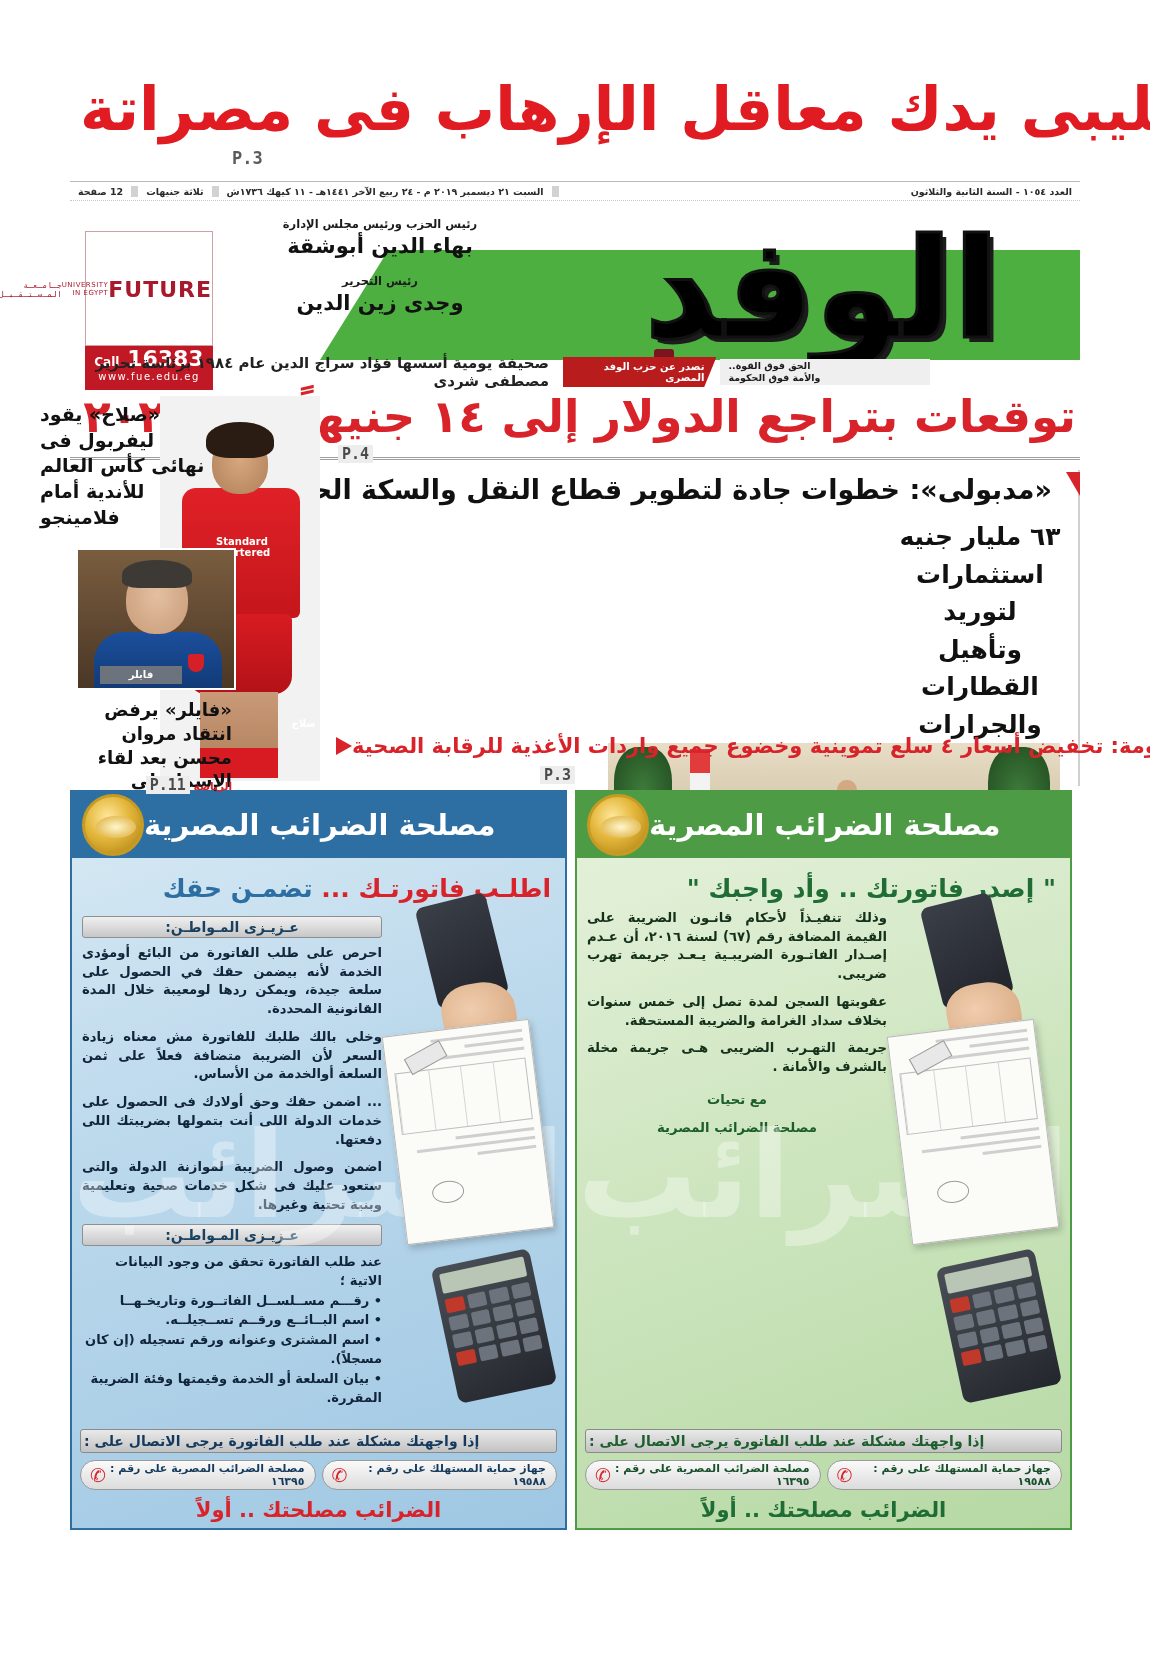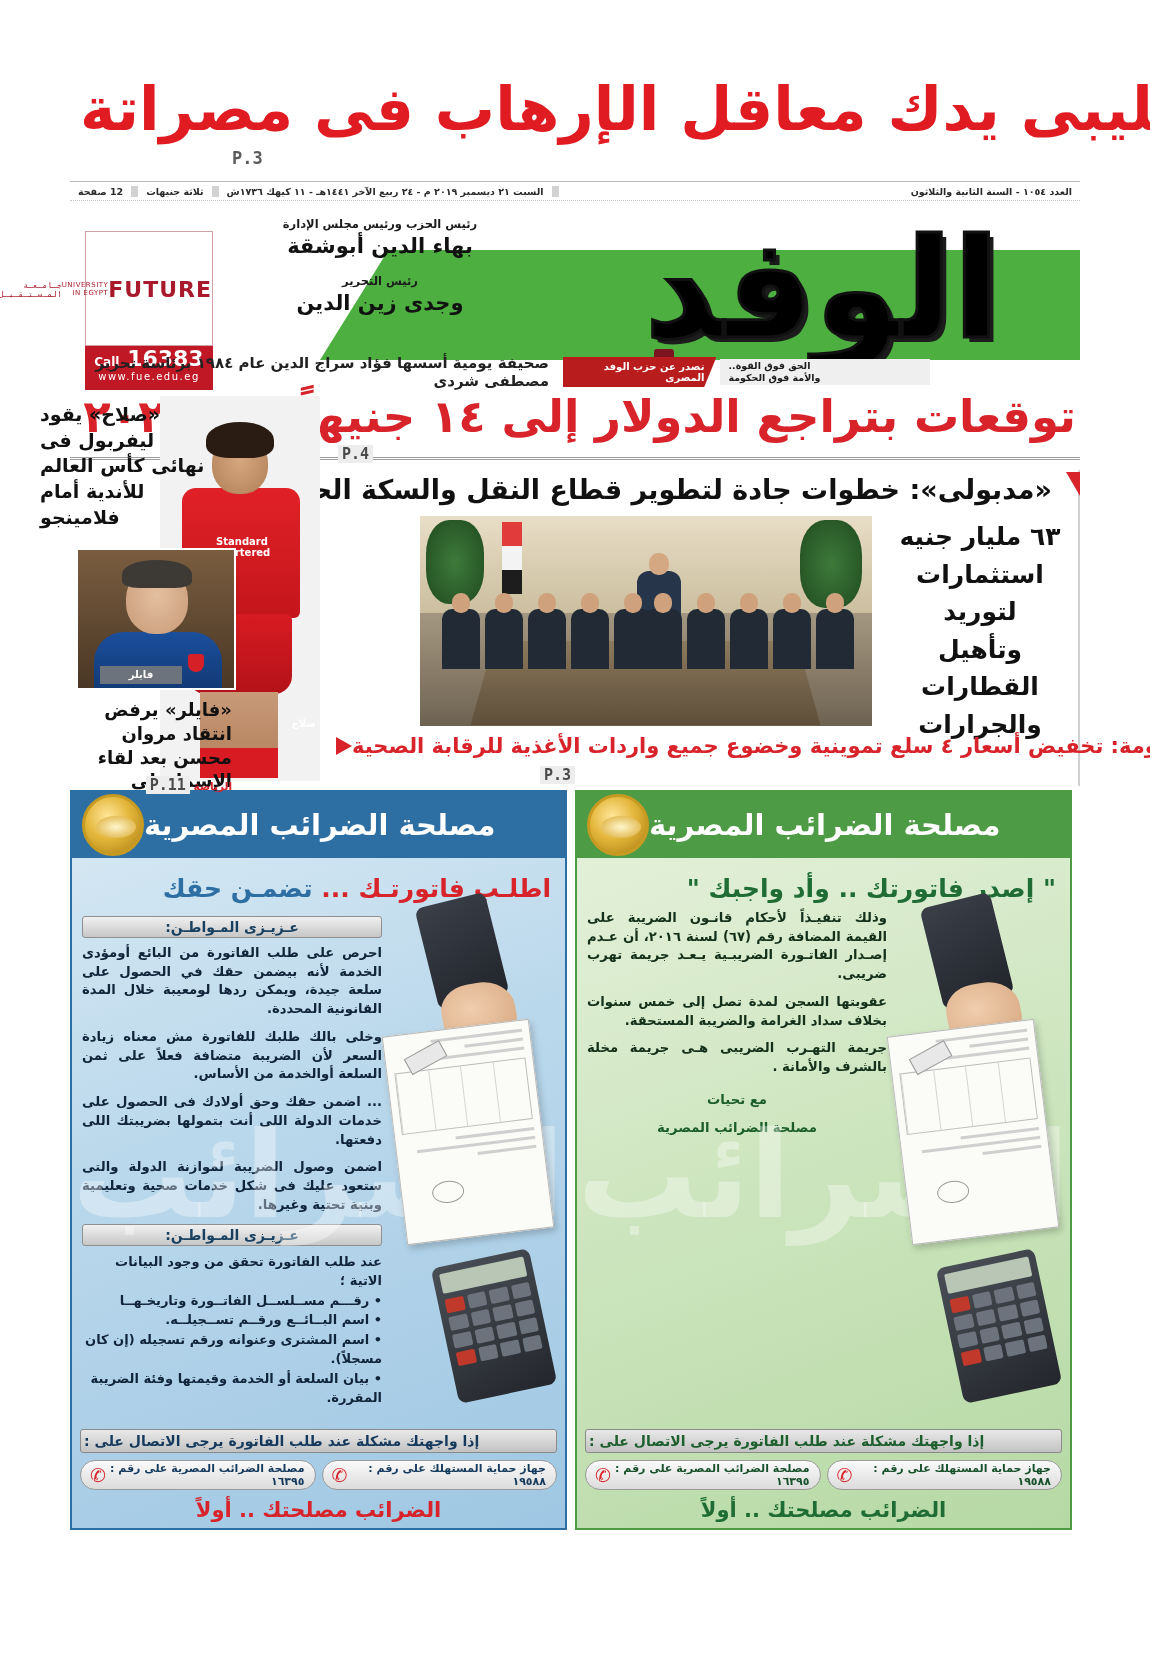--- a/index.html
+++ b/index.html
@@ -218,21 +218,21 @@
     border-right: 2px solid #d0d0d0; padding-right: 4px;
   }
   .arrow-red {
     position: absolute; right: -2px; top: 2px; width: 0; height: 0;
     border-left: 14px solid transparent; border-top: 24px solid #d8232a;
   }
   .main-head {
     text-align: right; font-size: 27px; font-weight: bold; color: #111;
     padding: 4px 22px 0 0; line-height: 1.2; white-space: nowrap;
   }
-  .main-body { display: flex; flex-direction: row; margin-top: 10px; }
+  .main-body { display: flex; flex-direction: column; margin-top: 10px; }
   .main-deck {
     width: 188px; text-align: center; font-size: 25px; font-weight: bold;
     color: #111; line-height: 1.5; padding-top: 2px;
   }
   .meeting-photo {
     width: 452px; height: 210px; margin-right: 14px; position: relative;
     overflow: hidden; background: linear-gradient(180deg,#c9bda8 0%, #9c8f79 55%, #6e6352 100%);
   }
   .meeting-photo .wall {
     position:absolute; left:0; top:0; width:100%; height:46%;

